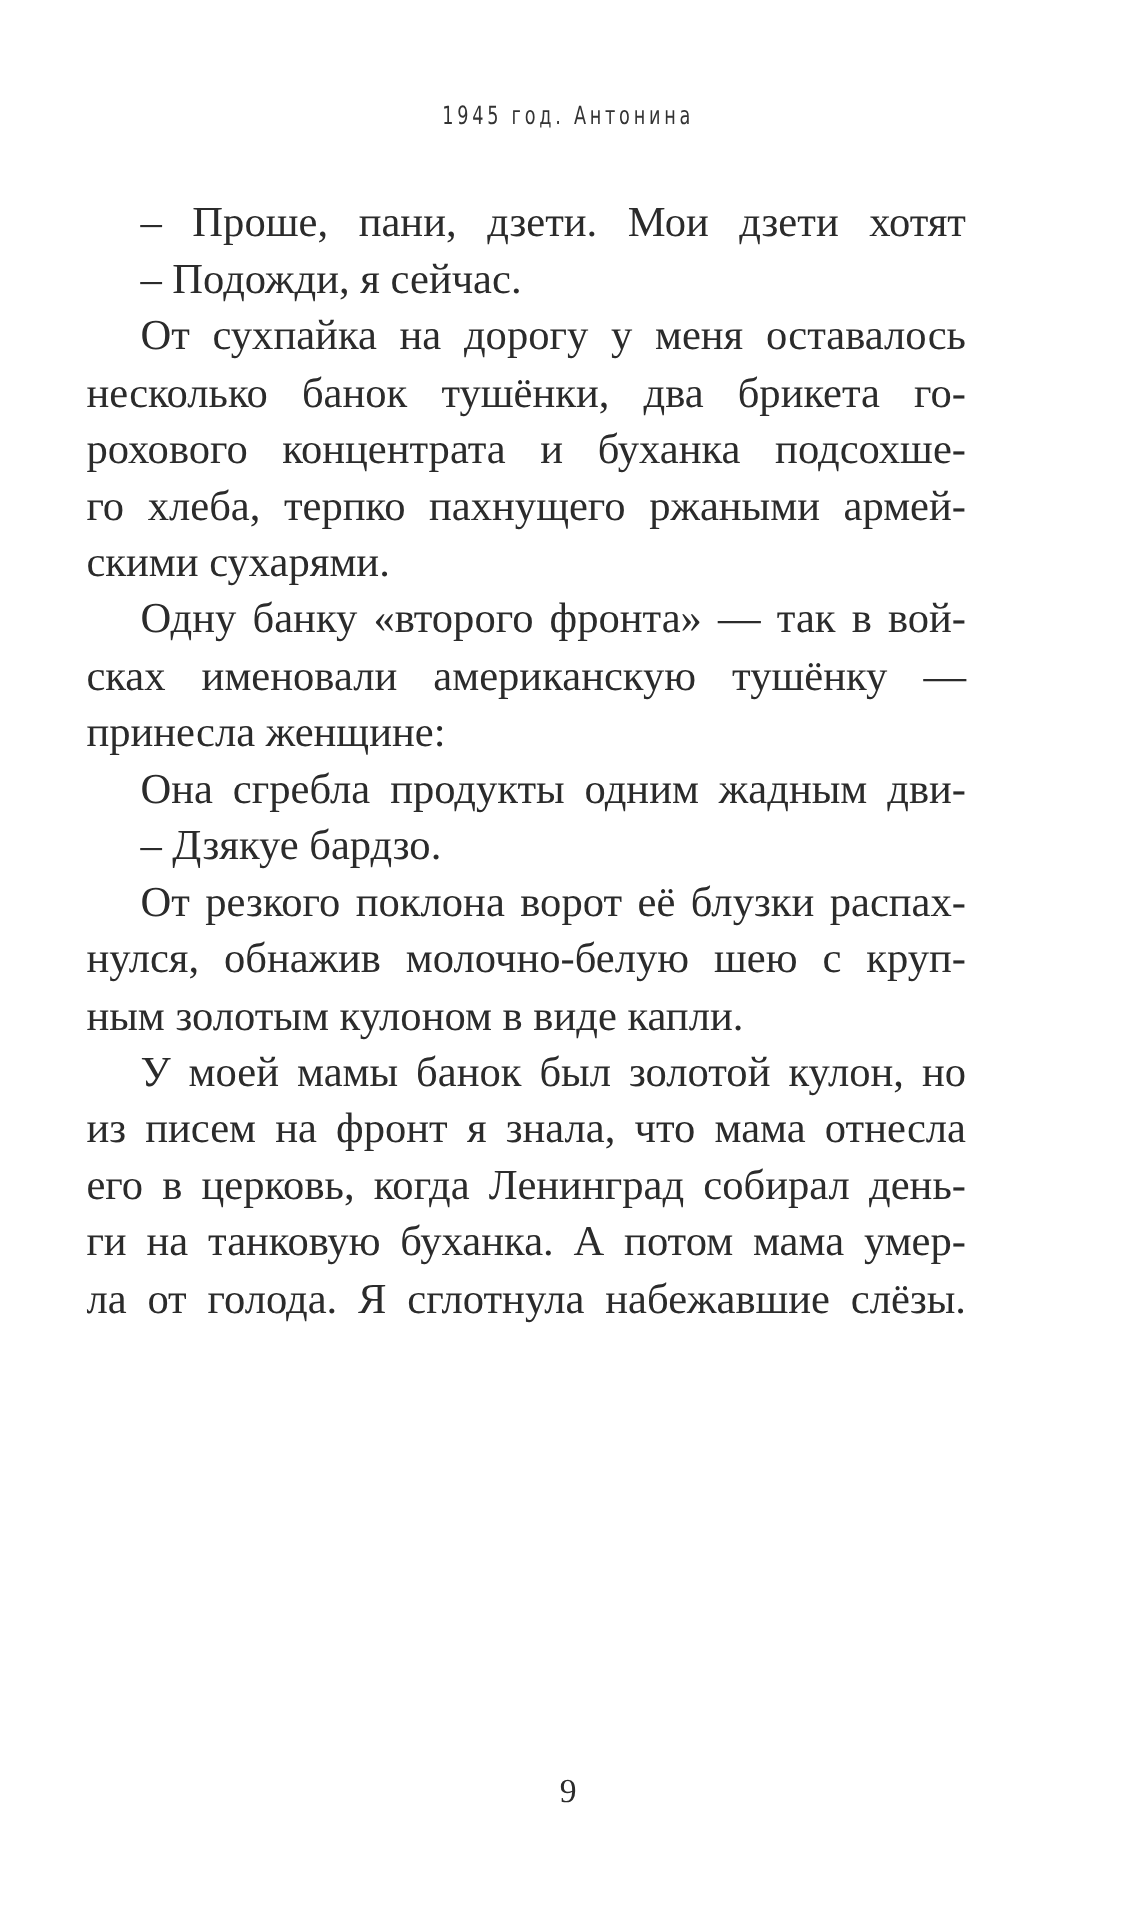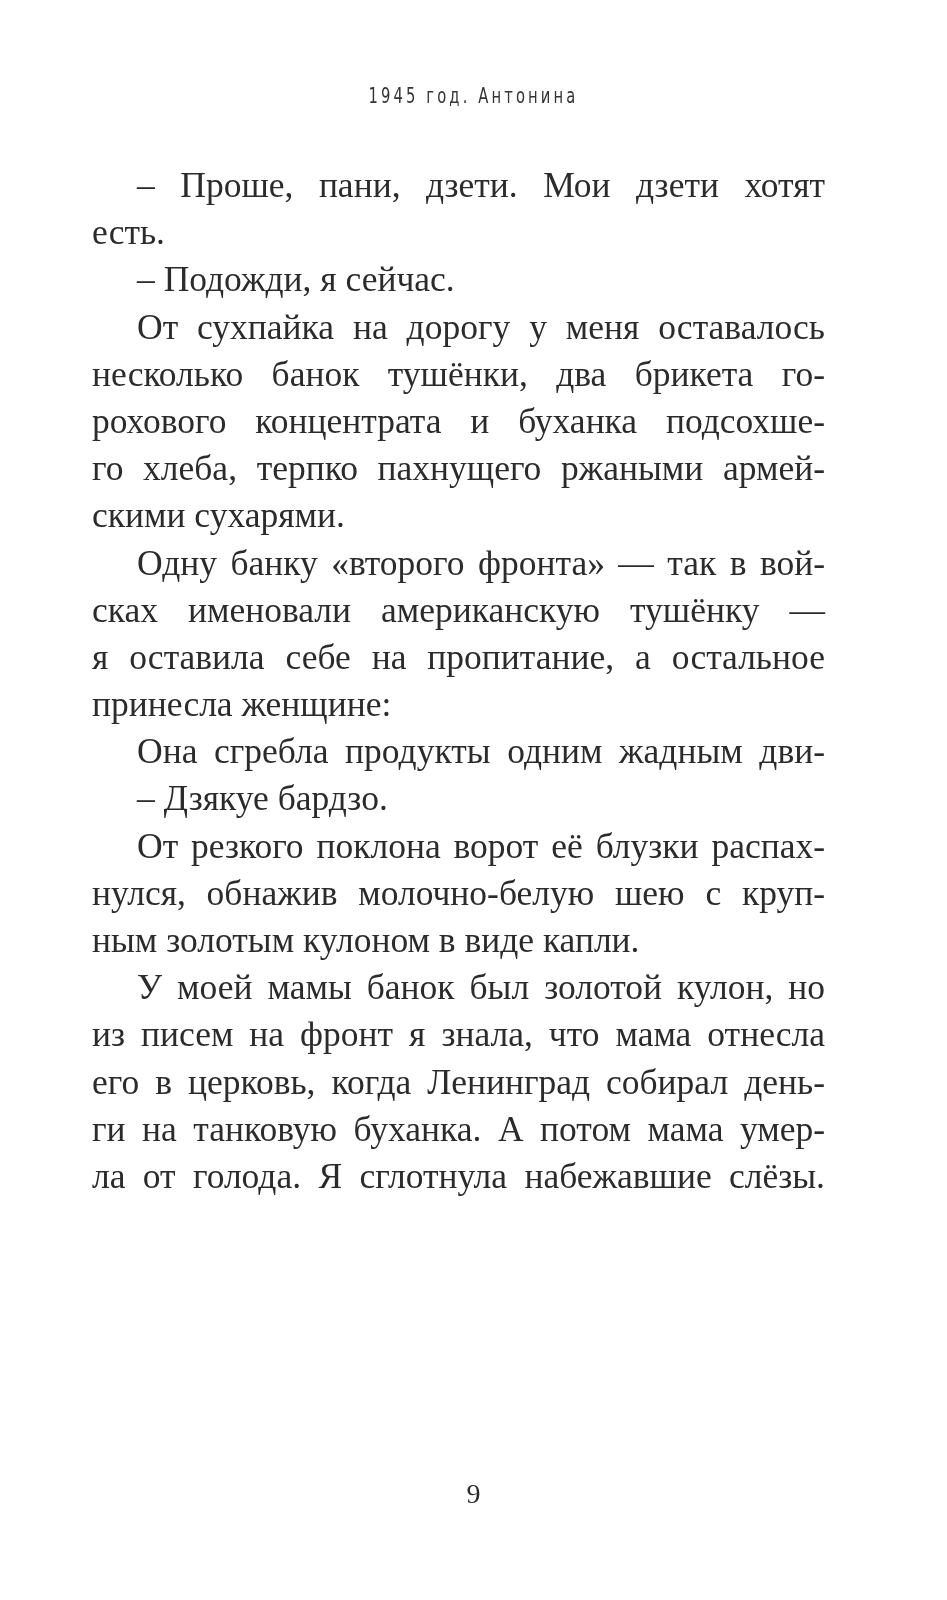--- a/index.html
+++ b/index.html
@@ -23,21 +23,21 @@
       font-family: "DejaVu Sans Condensed", "DejaVu Sans", sans-serif;
       font-size: 21px;
       letter-spacing: 4px;
       color: #333;
       transform: scaleX(0.78);
       transform-origin: center;
     }
     .text-block {
       position: absolute;
       top: 162px;
-      left: 92px;
+      left: 72px;
       width: 733px;
       font-family: "Liberation Serif", "DejaVu Serif", serif;
       font-size: 35.5px;
       line-height: 47.2px;
     }
     .line {
       display: block;
       white-space: nowrap;
       height: 47.2px;
       text-align: justify;
@@ -60,30 +60,28 @@
       color: #2b2b2b;
     }
   </style>
 </head>
 <body>
 
 <div class="running-head">1945 год. Антонина</div>
 
 <div class="text-block">
   <span class="line indent">– Проше, пани, дзети. Мои дзети хотят</span>
-  <span class="line last">есть.</span>
   <span class="line indent last">– Подожди, я сейчас.</span>
   <span class="line indent">От сухпайка на дорогу у меня оставалось</span>
   <span class="line">несколько банок тушёнки, два брикета го-</span>
   <span class="line">рохового концентрата и буханка подсохше-</span>
   <span class="line">го хлеба, терпко пахнущего ржаными армей-</span>
   <span class="line last">скими сухарями.</span>
   <span class="line indent">Одну банку «второго фронта» — так в вой-</span>
   <span class="line">сках именовали американскую тушёнку —</span>
-  <span class="line">я оставила себе на пропитание, а остальное</span>
   <span class="line last">принесла женщине:</span>
   <span class="line indent">Она сгребла продукты одним жадным дви-</span>
   <span class="line indent last">– Дзякуе бардзо.</span>
   <span class="line indent">От резкого поклона ворот её блузки распах-</span>
   <span class="line">нулся, обнажив молочно-белую шею с круп-</span>
   <span class="line last">ным золотым кулоном в виде капли.</span>
   <span class="line indent">У моей мамы банок был золотой кулон, но</span>
   <span class="line">из писем на фронт я знала, что мама отнесла</span>
   <span class="line">его в церковь, когда Ленинград собирал день-</span>
   <span class="line">ги на танковую буханка. А потом мама умер-</span>

